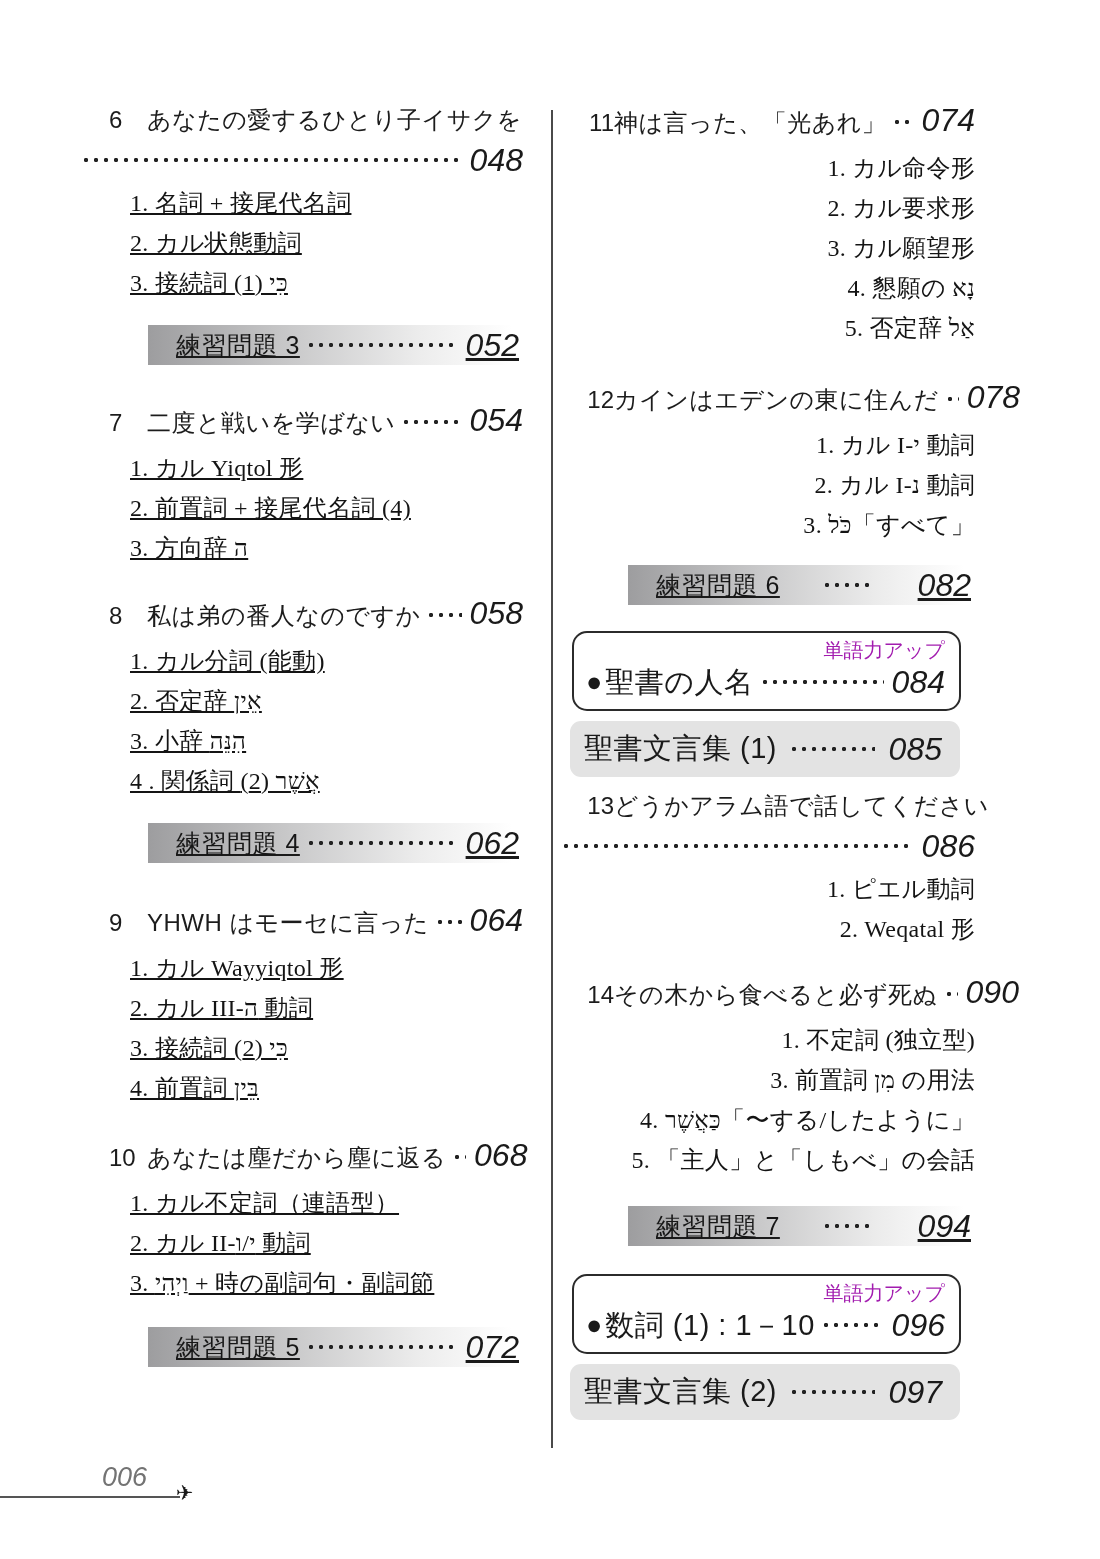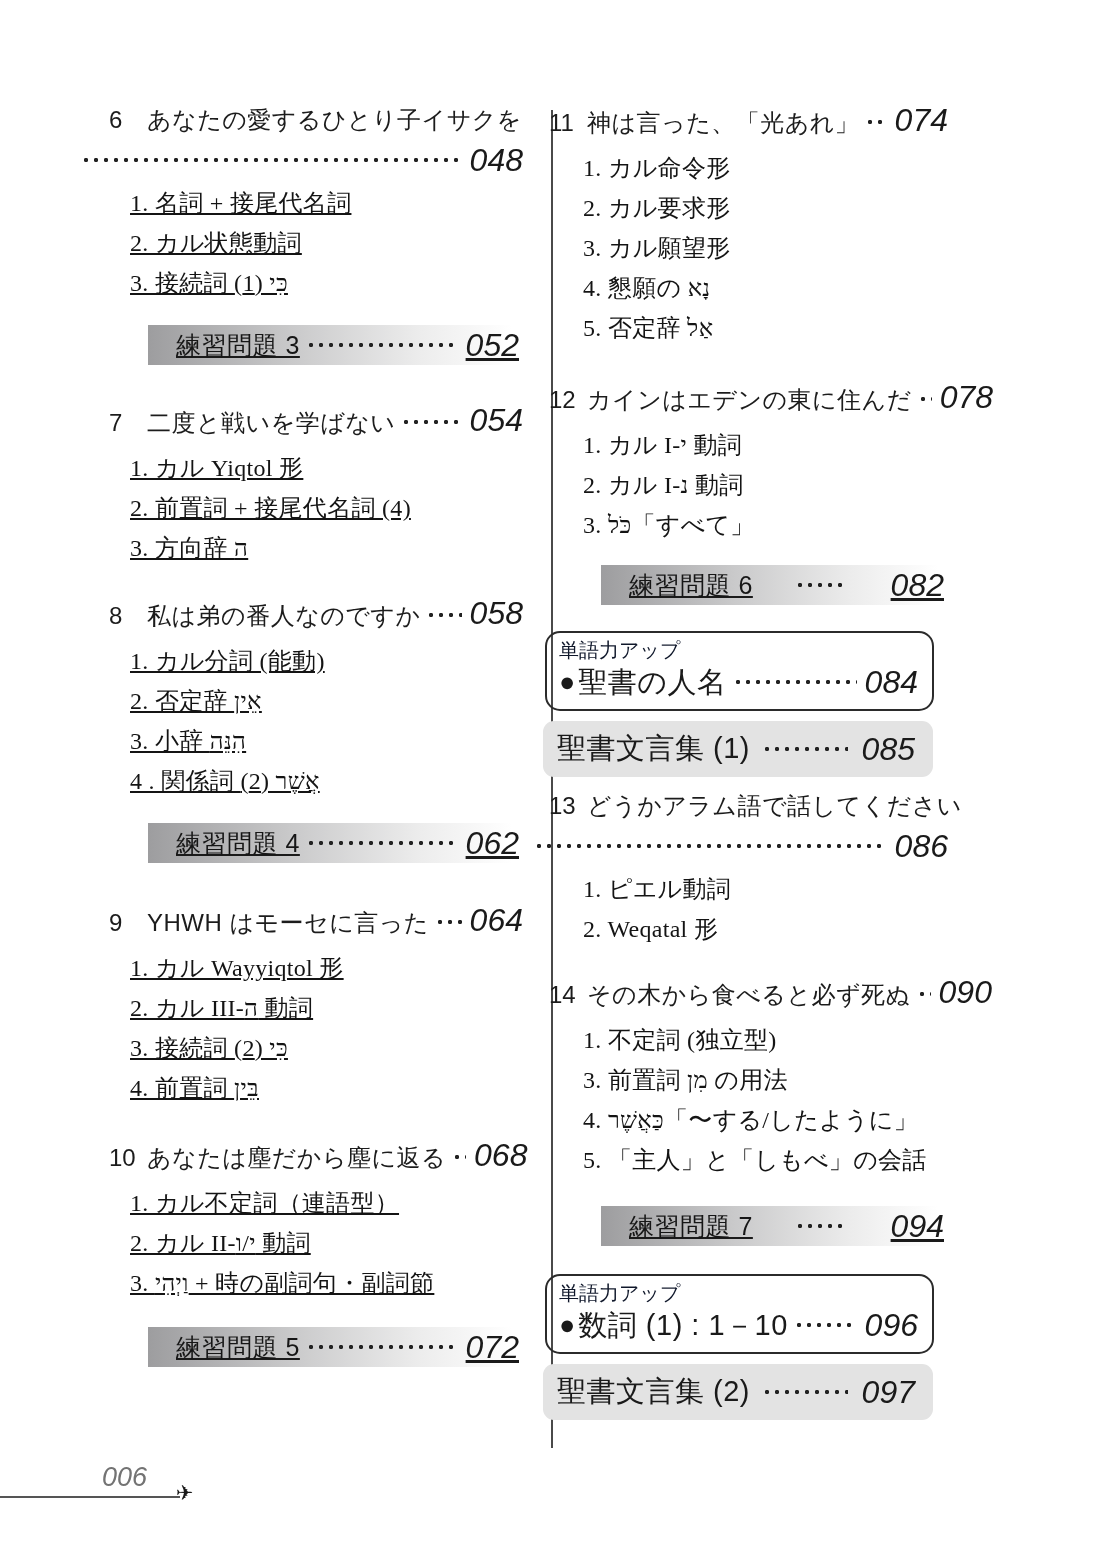--- a/index.html
+++ b/index.html
@@ -9,21 +9,21 @@
     margin:0 auto;
     background:#ffffff;
     color:#1a1a1a;
     font-family:"Liberation Sans", sans-serif;
     overflow:hidden;
   }
 
   
   .col { position:absolute; top:103px; }
   .col-left  { left:83px;  width:440px; }
-  .col-right { left:536px; width:412px; }
+  .col-right { left:563px; width:412px;text-align:right; }
 
   .divider {
     position:absolute; left:551px; top:110px;
     width:2px; height:1338px; background:#4a4a4a;
   }
 
   
   .ch-head {
     display:flex; align-items:baseline;
     font-size:24px; line-height:34px;
@@ -76,21 +76,21 @@
   .col-right .exercise { margin-left:65px;gap:36px; }
   .ex-label { font-size:25px; color:#161616; flex-shrink:0; letter-spacing:0.5px; }
 
   
   .wordbox {
     box-sizing:border-box;
     border:2.5px solid #2b2b2b; border-radius:15px;
     padding:4px 14px 8px 12px;
     margin-left:9px; margin-right:14px;
   }
-  .wb-tag { font-size:20px; line-height:26px; color:#0f172a; }
+  .wb-tag { font-size:20px; line-height:26px; color:#a21caf; }
   .wb-row { display:flex; align-items:center; font-size:29px; line-height:38px; white-space:nowrap; }
   .bullet-icon { font-size:27px; margin-right:3px; flex-shrink:0; }
   .wb-title { flex-shrink:0; letter-spacing:0.5px; }
 
   
   .graybar {
     box-sizing:border-box;
     display:flex; align-items:center;
     height:56px;
     background:#e3e3e3; border-radius:11px;

